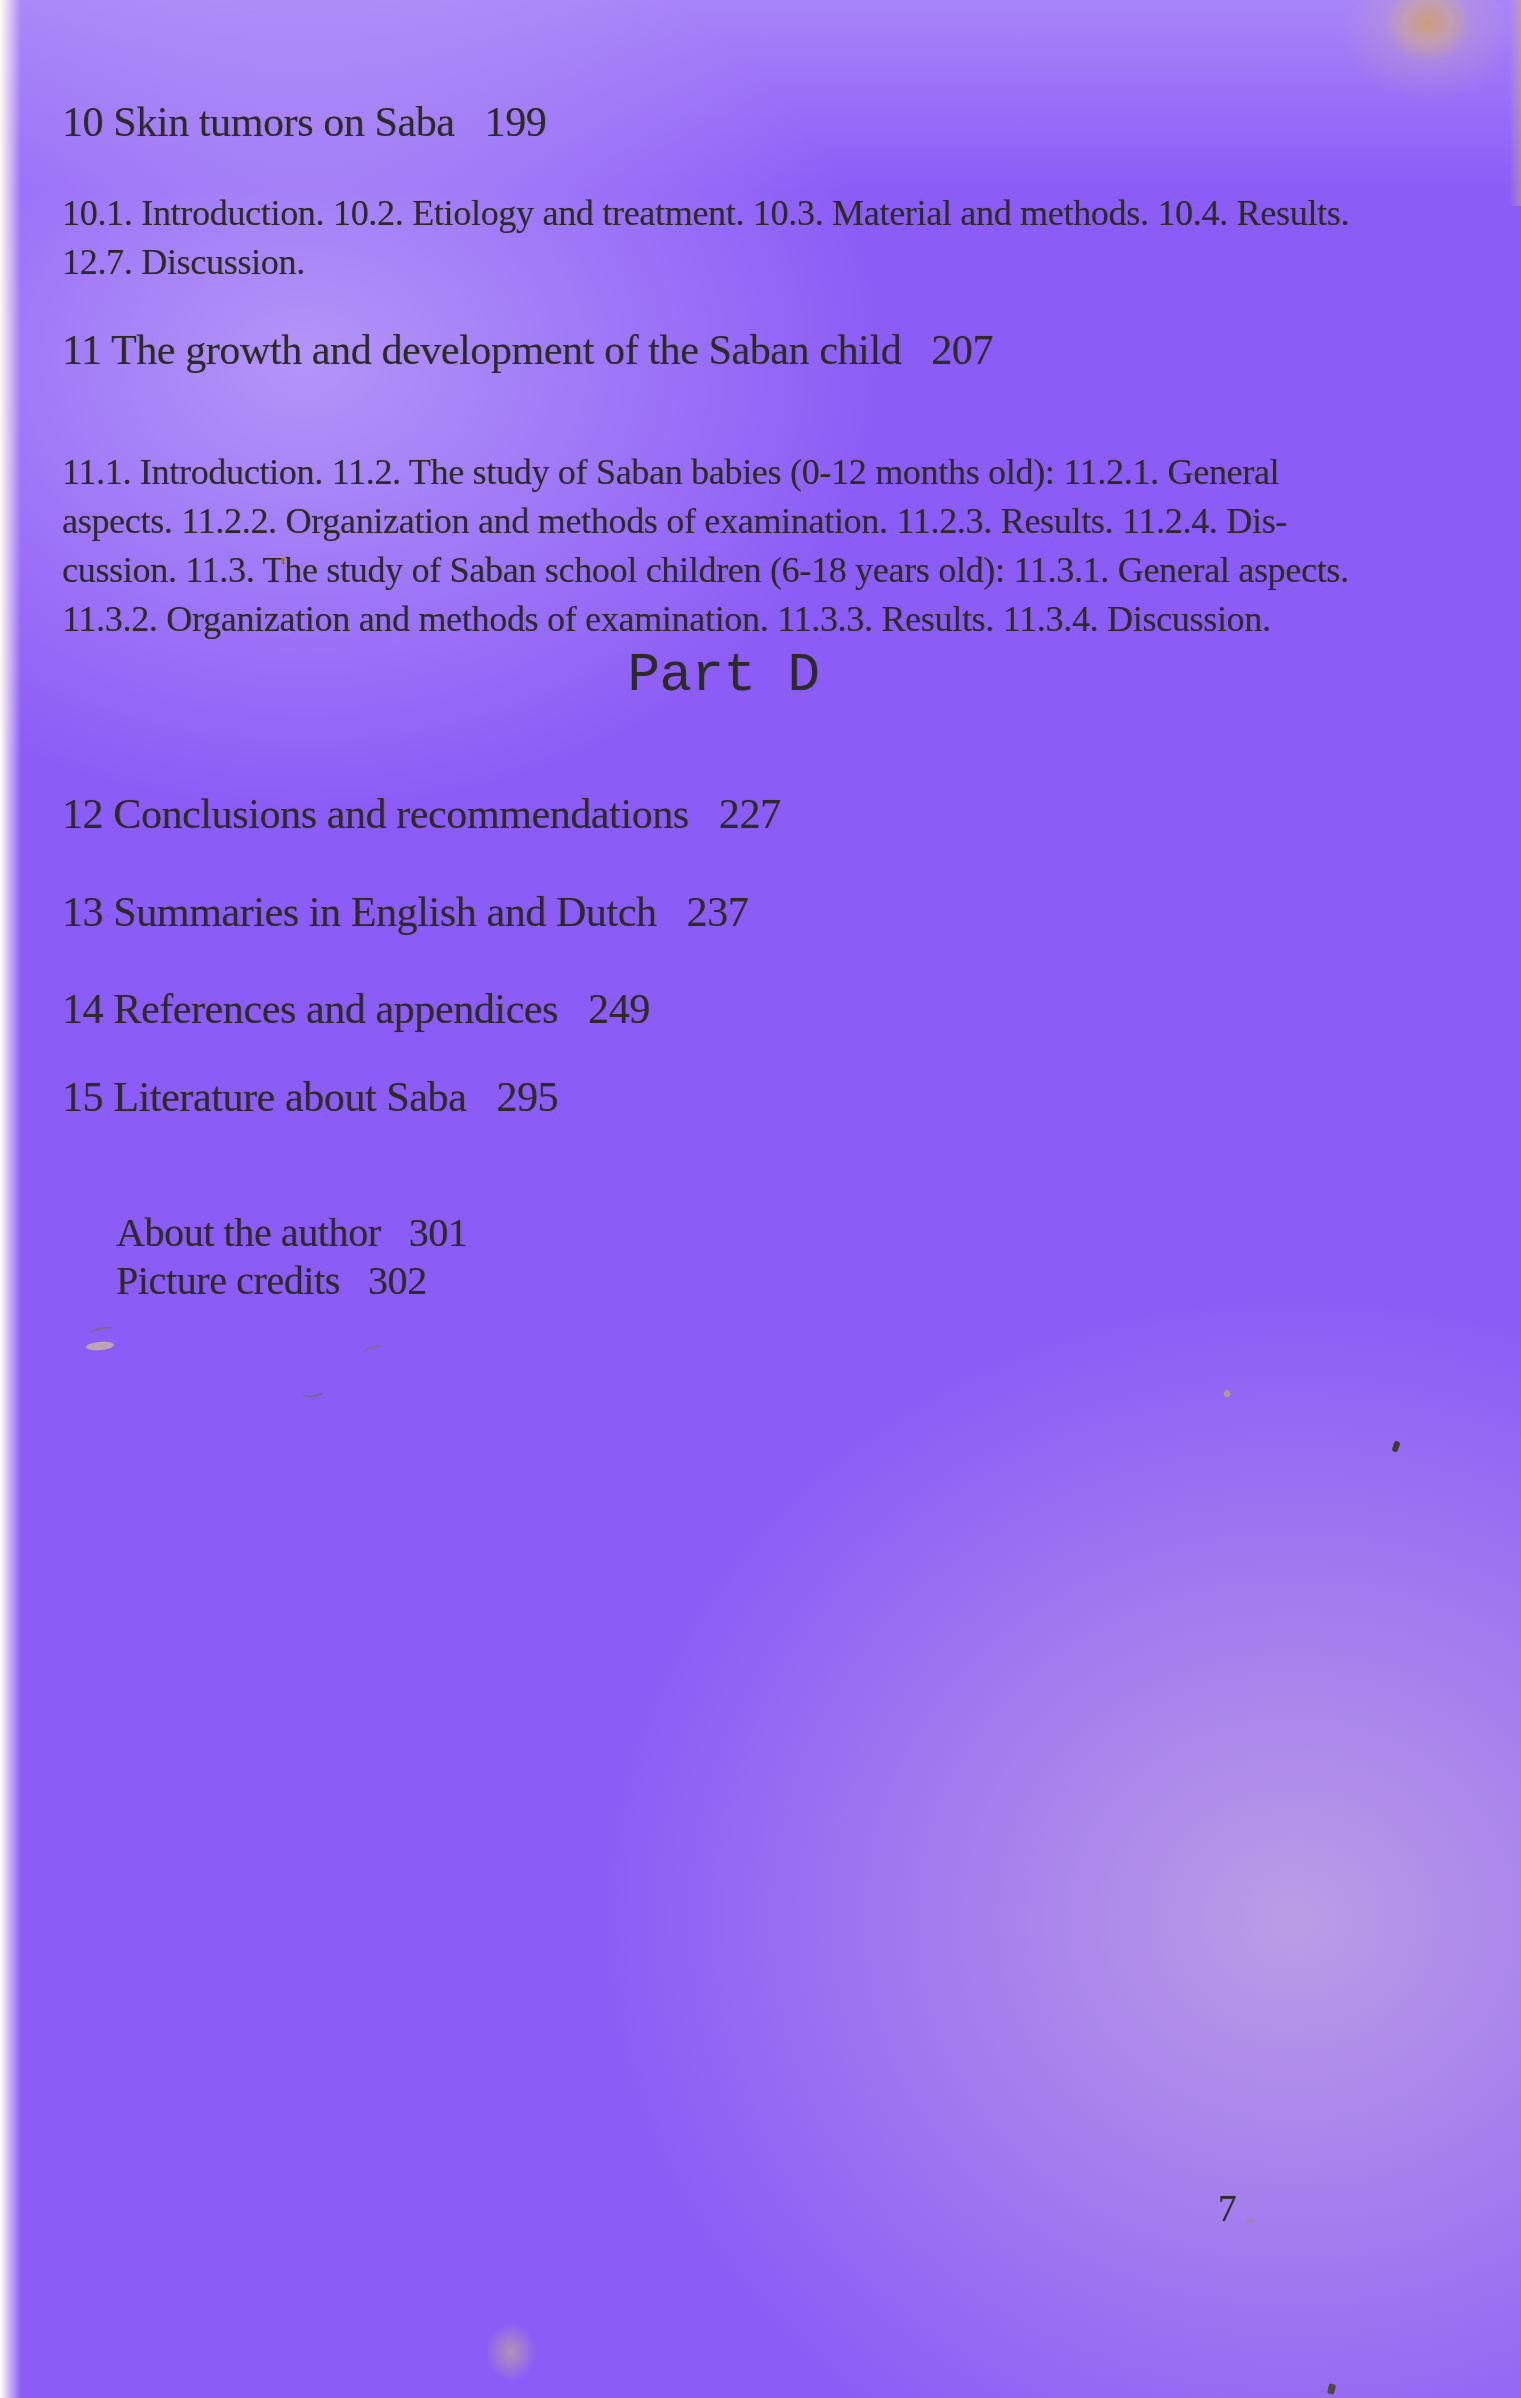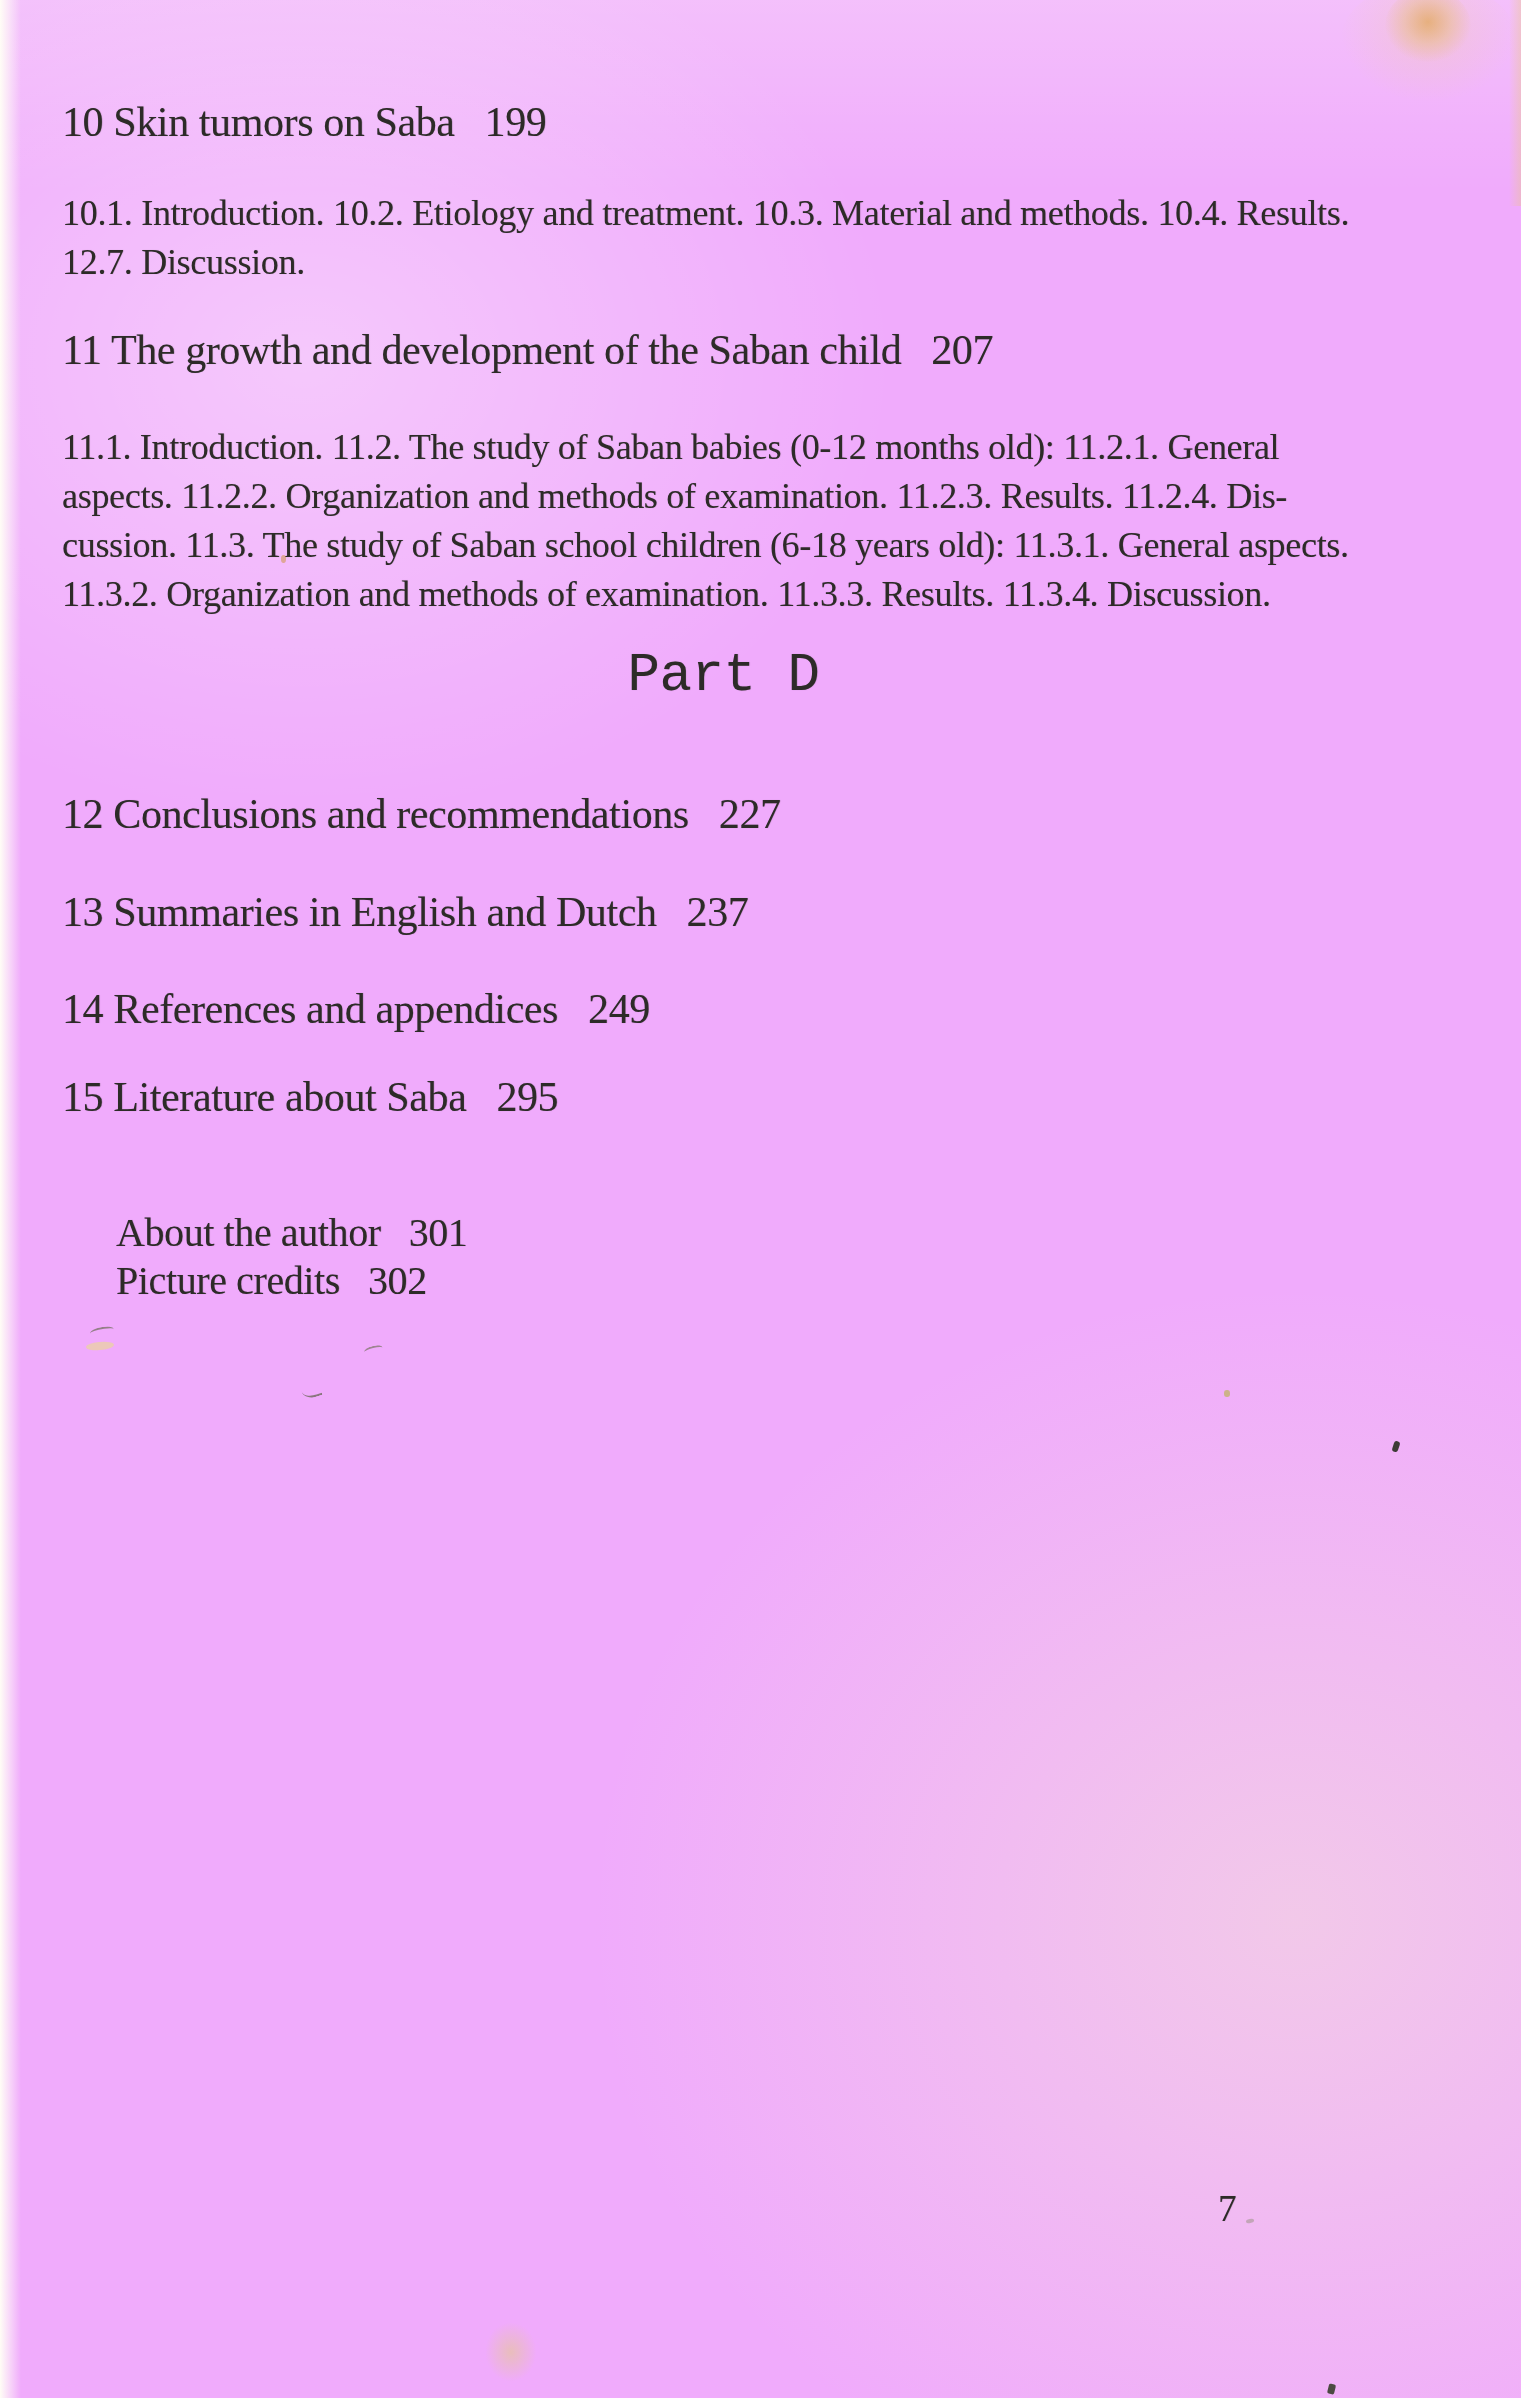--- a/index.html
+++ b/index.html
@@ -4,21 +4,21 @@
 <style>
   html, body {
     margin: 0;
     padding: 0;
     background: #e8e4d8;
   }
   .page {
     position: relative;
     width: 1522px;
     height: 2399px;
-    background: #f0abfc;
+    background: #8b5cf6;
     overflow: hidden;
     font-family: "Liberation Serif", "DejaVu Serif", serif;
     color: #2d2b28;
   }
   
   .paper-shade {
     position: absolute;
     inset: 0;
     background:
       radial-gradient(ellipse 843px 656px at 20% 15%, rgba(255,255,252,0.35), rgba(255,255,252,0) 70%),
@@ -201,21 +201,21 @@
 
   <div class="section-para" style="top:189px; left:62px;">
     <div class="line">10.1. Introduction. 10.2. Etiology and treatment. 10.3. Material and methods. 10.4. Results.</div>
     <div class="line">12.7. Discussion.</div>
   </div>
 
   <div class="text-line chapter-heading" style="top:326px; left:62px;">
     <span class="title">11 The growth and development of the Saban child</span><span class="pagenum">207</span>
   </div>
 
-  <div class="section-para" style="top:423px; left:62px;">
+  <div class="section-para" style="top:448px; left:62px;">
     <div class="line">11.1. Introduction. 11.2. The study of Saban babies (0-12 months old): 11.2.1. General</div>
     <div class="line">aspects. 11.2.2. Organization and methods of examination. 11.2.3. Results. 11.2.4. Dis-</div>
     <div class="line">cussion. 11.3. The study of Saban school children (6-18 years old): 11.3.1. General aspects.</div>
     <div class="line">11.3.2. Organization and methods of examination. 11.3.3. Results. 11.3.4. Discussion.</div>
   </div>
   <div class="artifact-comma-113"></div>
 
   <div class="part-block" style="top:650px;">
     <div class="pline">Part D</div>
   </div>

